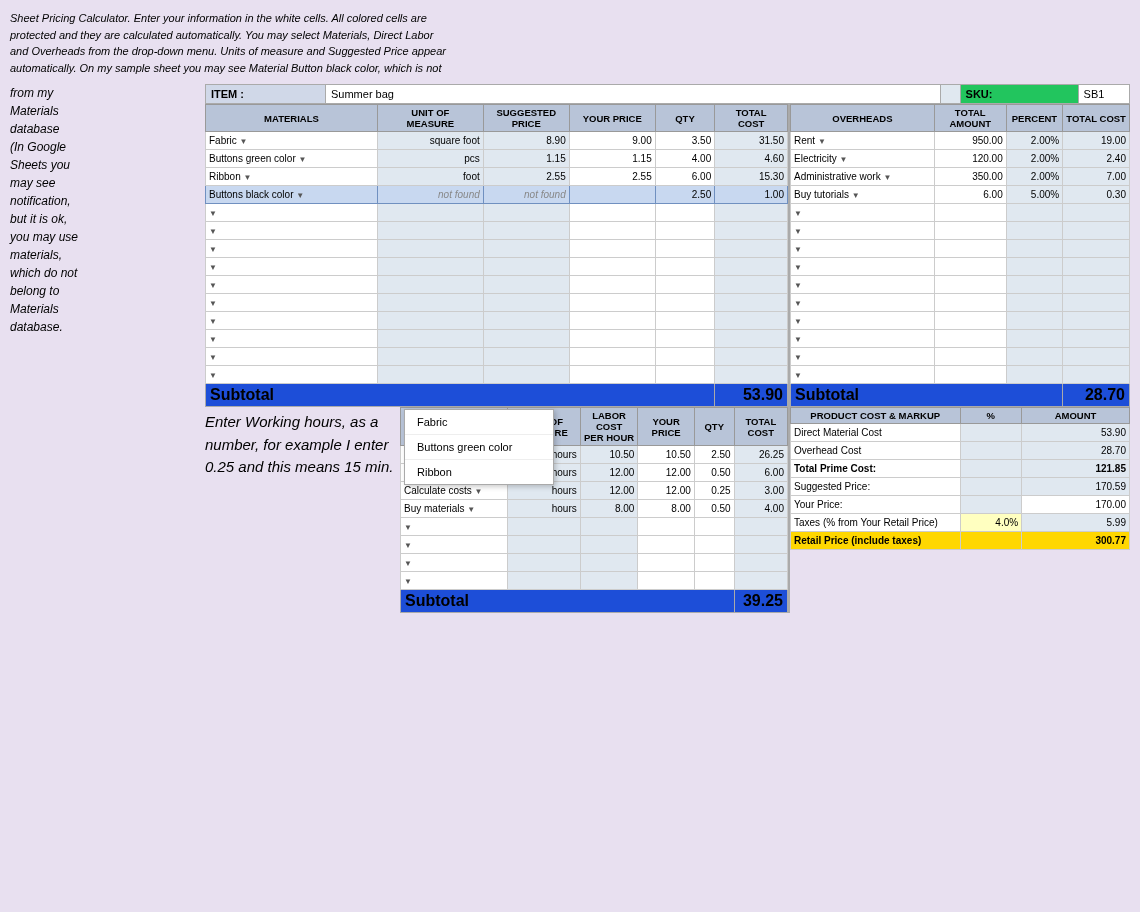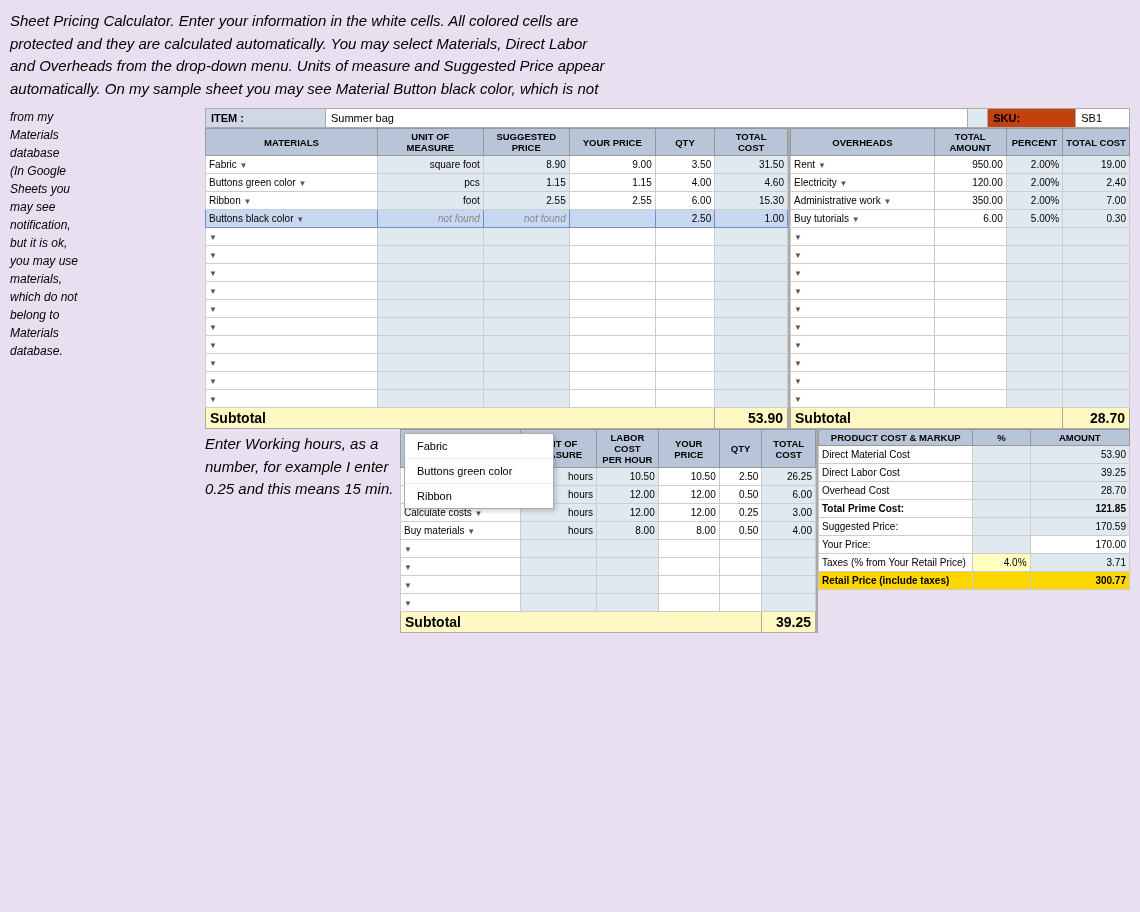--- a/index.html
+++ b/index.html
@@ -15,21 +15,21 @@
     .outer-container {
       width: 1140px;
       min-height: 912px;
       background: #e8e0f0;
       padding: 10px;
       position: relative;
     }
 
     .intro-text {
       font-style: italic;
-      font-size: 15px;
+      font-size: 11px;
       color: #000;
       line-height: 1.5;
       margin-bottom: 8px;
       position: relative;
       z-index: 1;
     }
 
     .main-layout {
       display: flex;
       gap: 0;
@@ -77,23 +77,23 @@
       font-weight: bold;
       width: 120px;
     }
 
     .item-value {
       background: white;
       width: 380px;
     }
 
     .sku-label {
-      background: #c2410c;
+      background: #22c55e;
       font-weight: bold;
-      width: 88px;
+      width: 118px;
     }
 
     .sku-value {
       background: white;
     }
 
     
     .section-wrapper {
       display: flex;
       width: 100%;
@@ -141,24 +141,24 @@
     .data-cell-right {
       text-align: right;
     }
 
     .dropdown-arrow {
       font-size: 8px;
       color: #555;
     }
 
     .subtotal-row td {
-      background: #fef9c3;
+      background: #1d4ed8;
       border: 1px solid #aaa;
       padding: 2px 4px;
-      font-size: 14px;
+      font-size: 16px;
       font-weight: bold;
     }
 
     .subtotal-amount {
       text-align: right;
     }
 
     
     .selected-row td {
       background: #c8d8f0 !important;
@@ -188,21 +188,21 @@
     .dropdown-item:last-child {
       border-bottom: none;
     }
 
     .bottom-left {
       flex: 1;
       border-right: 2px solid #aaa;
     }
 
     .bottom-right {
-      width: 312px;
+      width: 340px;
       flex-shrink: 0;
     }
 
     .yellow-input {
       background: #ffffc0 !important;
     }
 
     .bottom-sidebar-text {
       font-style: italic;
       font-size: 15px;
@@ -617,25 +617,20 @@
                   <td class="col-header" style="width:105px;">AMOUNT</td>
                 </tr>
               </thead>
               <tbody>
                 <tr>
                   <td class="data-cell">Direct Material Cost</td>
                   <td class="data-cell data-cell-gray"></td>
                   <td class="data-cell data-cell-gray data-cell-right">53.90</td>
                 </tr>
                 <tr>
-                  <td class="data-cell">Direct Labor Cost</td>
-                  <td class="data-cell data-cell-gray"></td>
-                  <td class="data-cell data-cell-gray data-cell-right">39.25</td>
-                </tr>
-                <tr>
                   <td class="data-cell">Overhead Cost</td>
                   <td class="data-cell data-cell-gray"></td>
                   <td class="data-cell data-cell-gray data-cell-right">28.70</td>
                 </tr>
                 <tr>
                   <td class="data-cell" style="font-weight:bold;">Total Prime Cost:</td>
                   <td class="data-cell data-cell-gray"></td>
                   <td class="data-cell data-cell-gray data-cell-right" style="font-weight:bold;">121.85</td>
                 </tr>
                 <tr>
@@ -644,21 +639,21 @@
                   <td class="data-cell data-cell-gray data-cell-right">170.59</td>
                 </tr>
                 <tr>
                   <td class="data-cell">Your Price:</td>
                   <td class="data-cell data-cell-gray"></td>
                   <td class="data-cell data-cell-right">170.00</td>
                 </tr>
                 <tr>
                   <td class="data-cell">Taxes (% from Your Retail Price)</td>
                   <td class="data-cell yellow-input data-cell-right">4.0%</td>
-                  <td class="data-cell data-cell-gray data-cell-right">3.71</td>
+                  <td class="data-cell data-cell-gray data-cell-right">5.99</td>
                 </tr>
                 <tr>
                   <td class="data-cell" style="background:#ffd700; font-weight:bold;">Retail Price (include taxes)</td>
                   <td class="data-cell" style="background:#ffd700;"></td>
                   <td class="data-cell" style="background:#ffd700; font-weight:bold; text-align:right;">300.77</td>
                 </tr>
               </tbody>
             </table>
           </div>
         </div>

